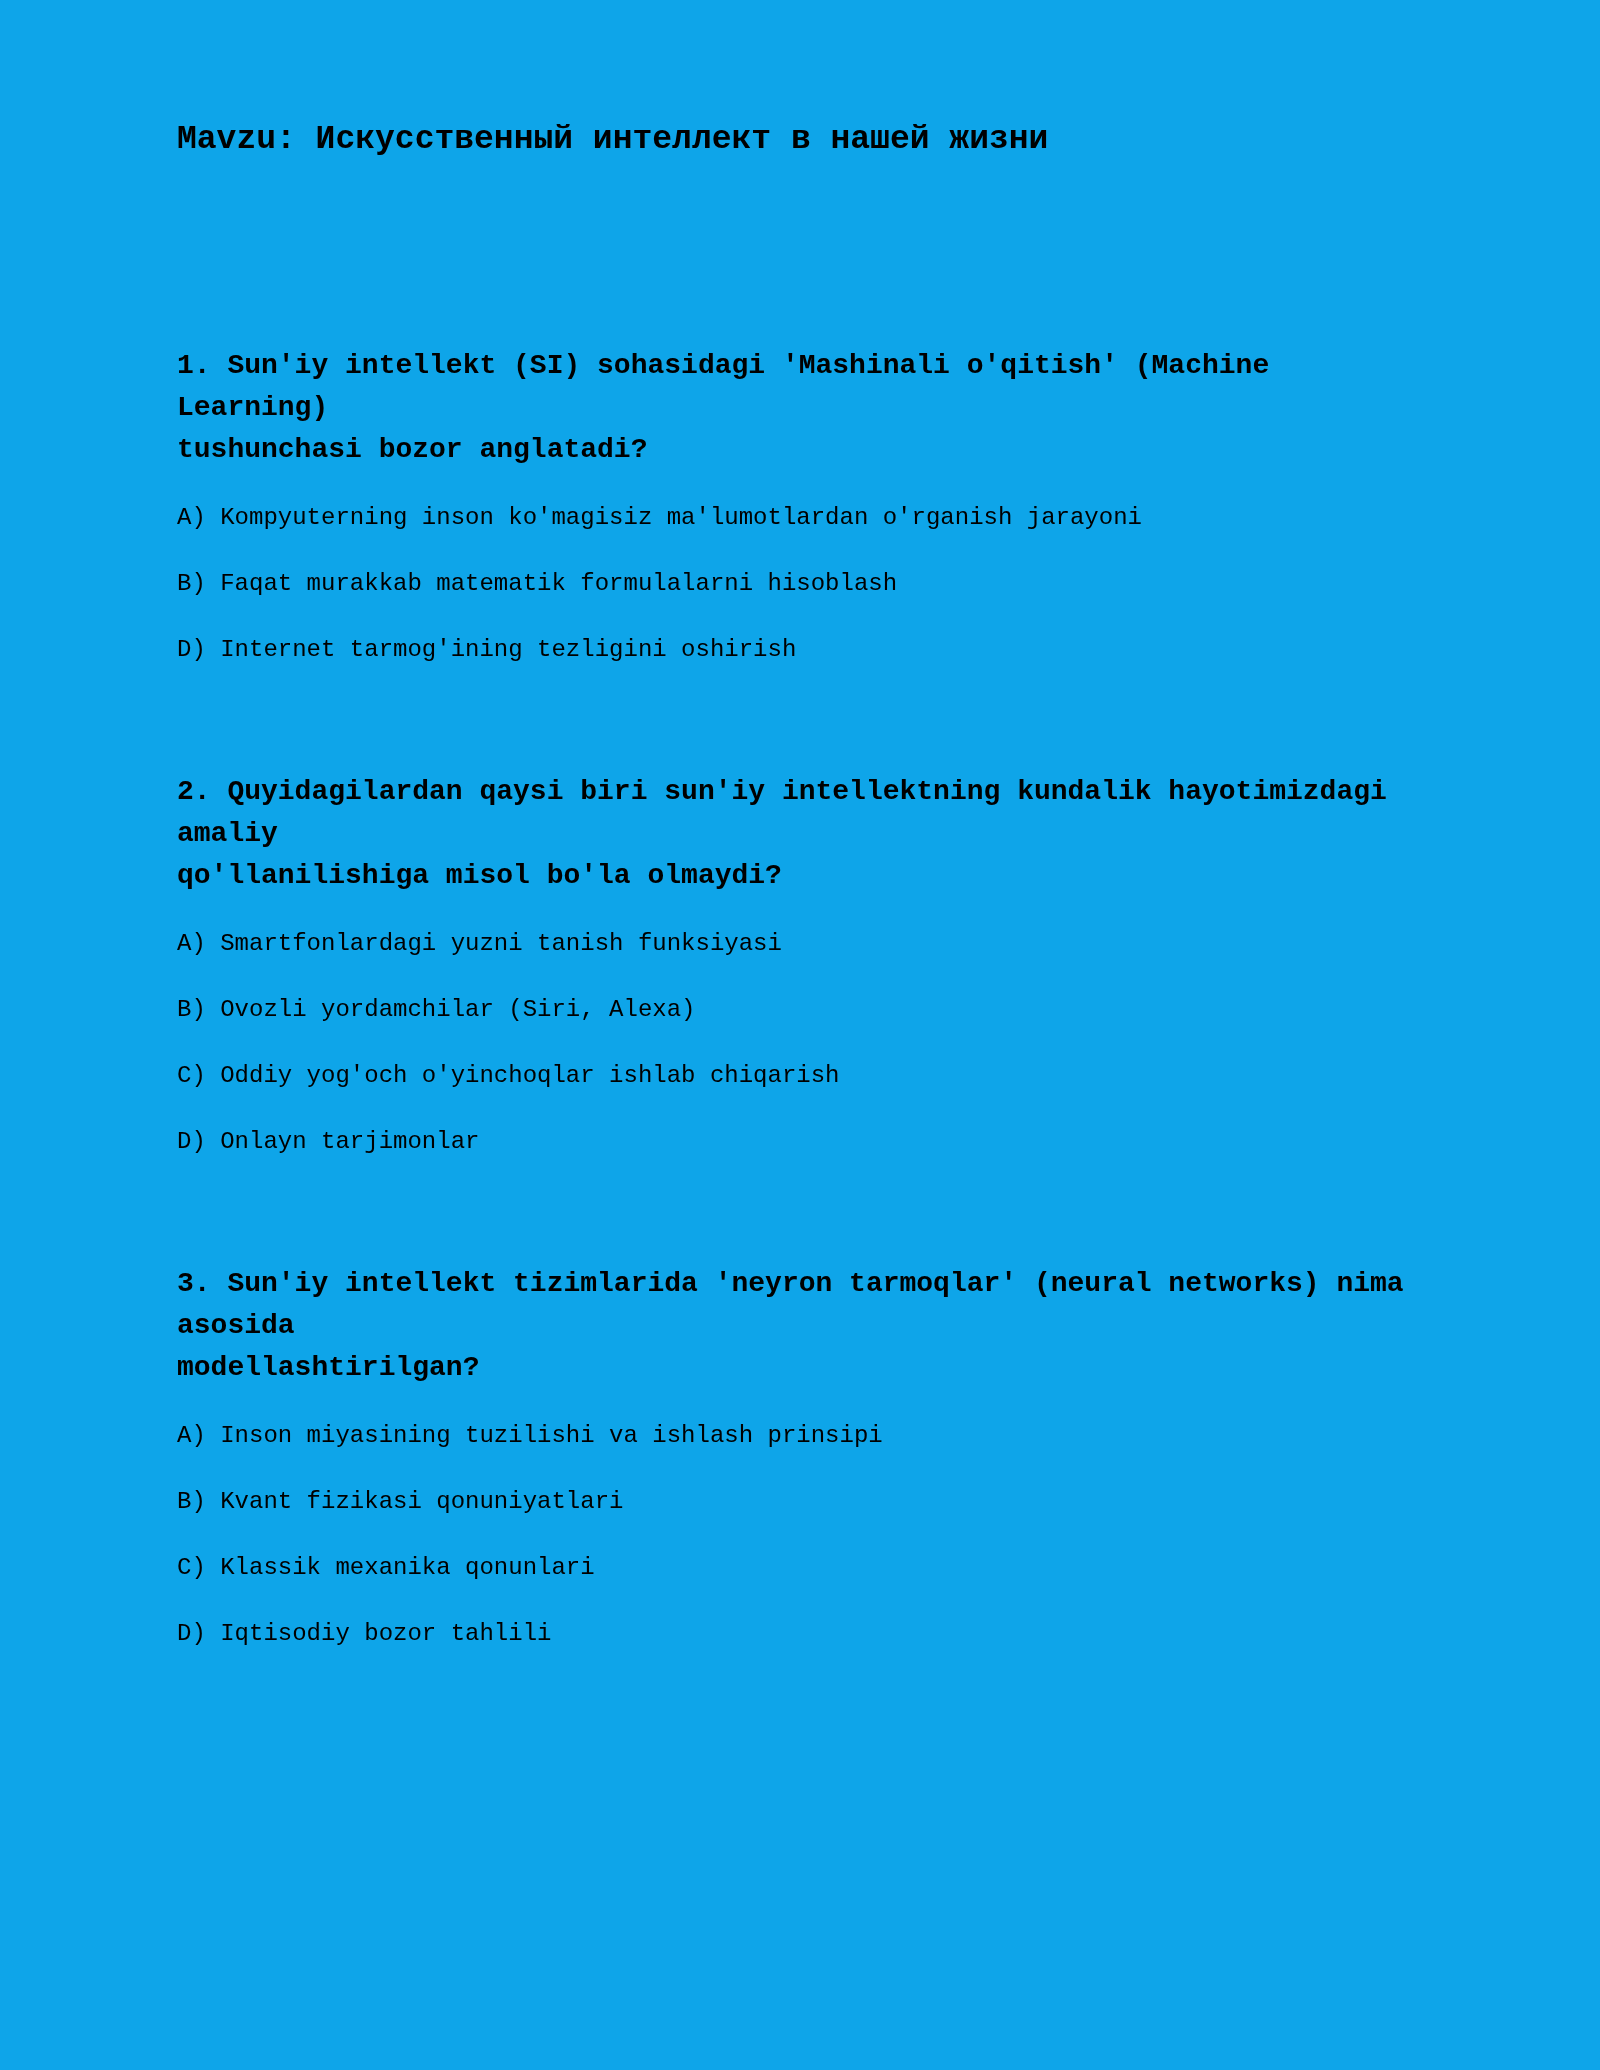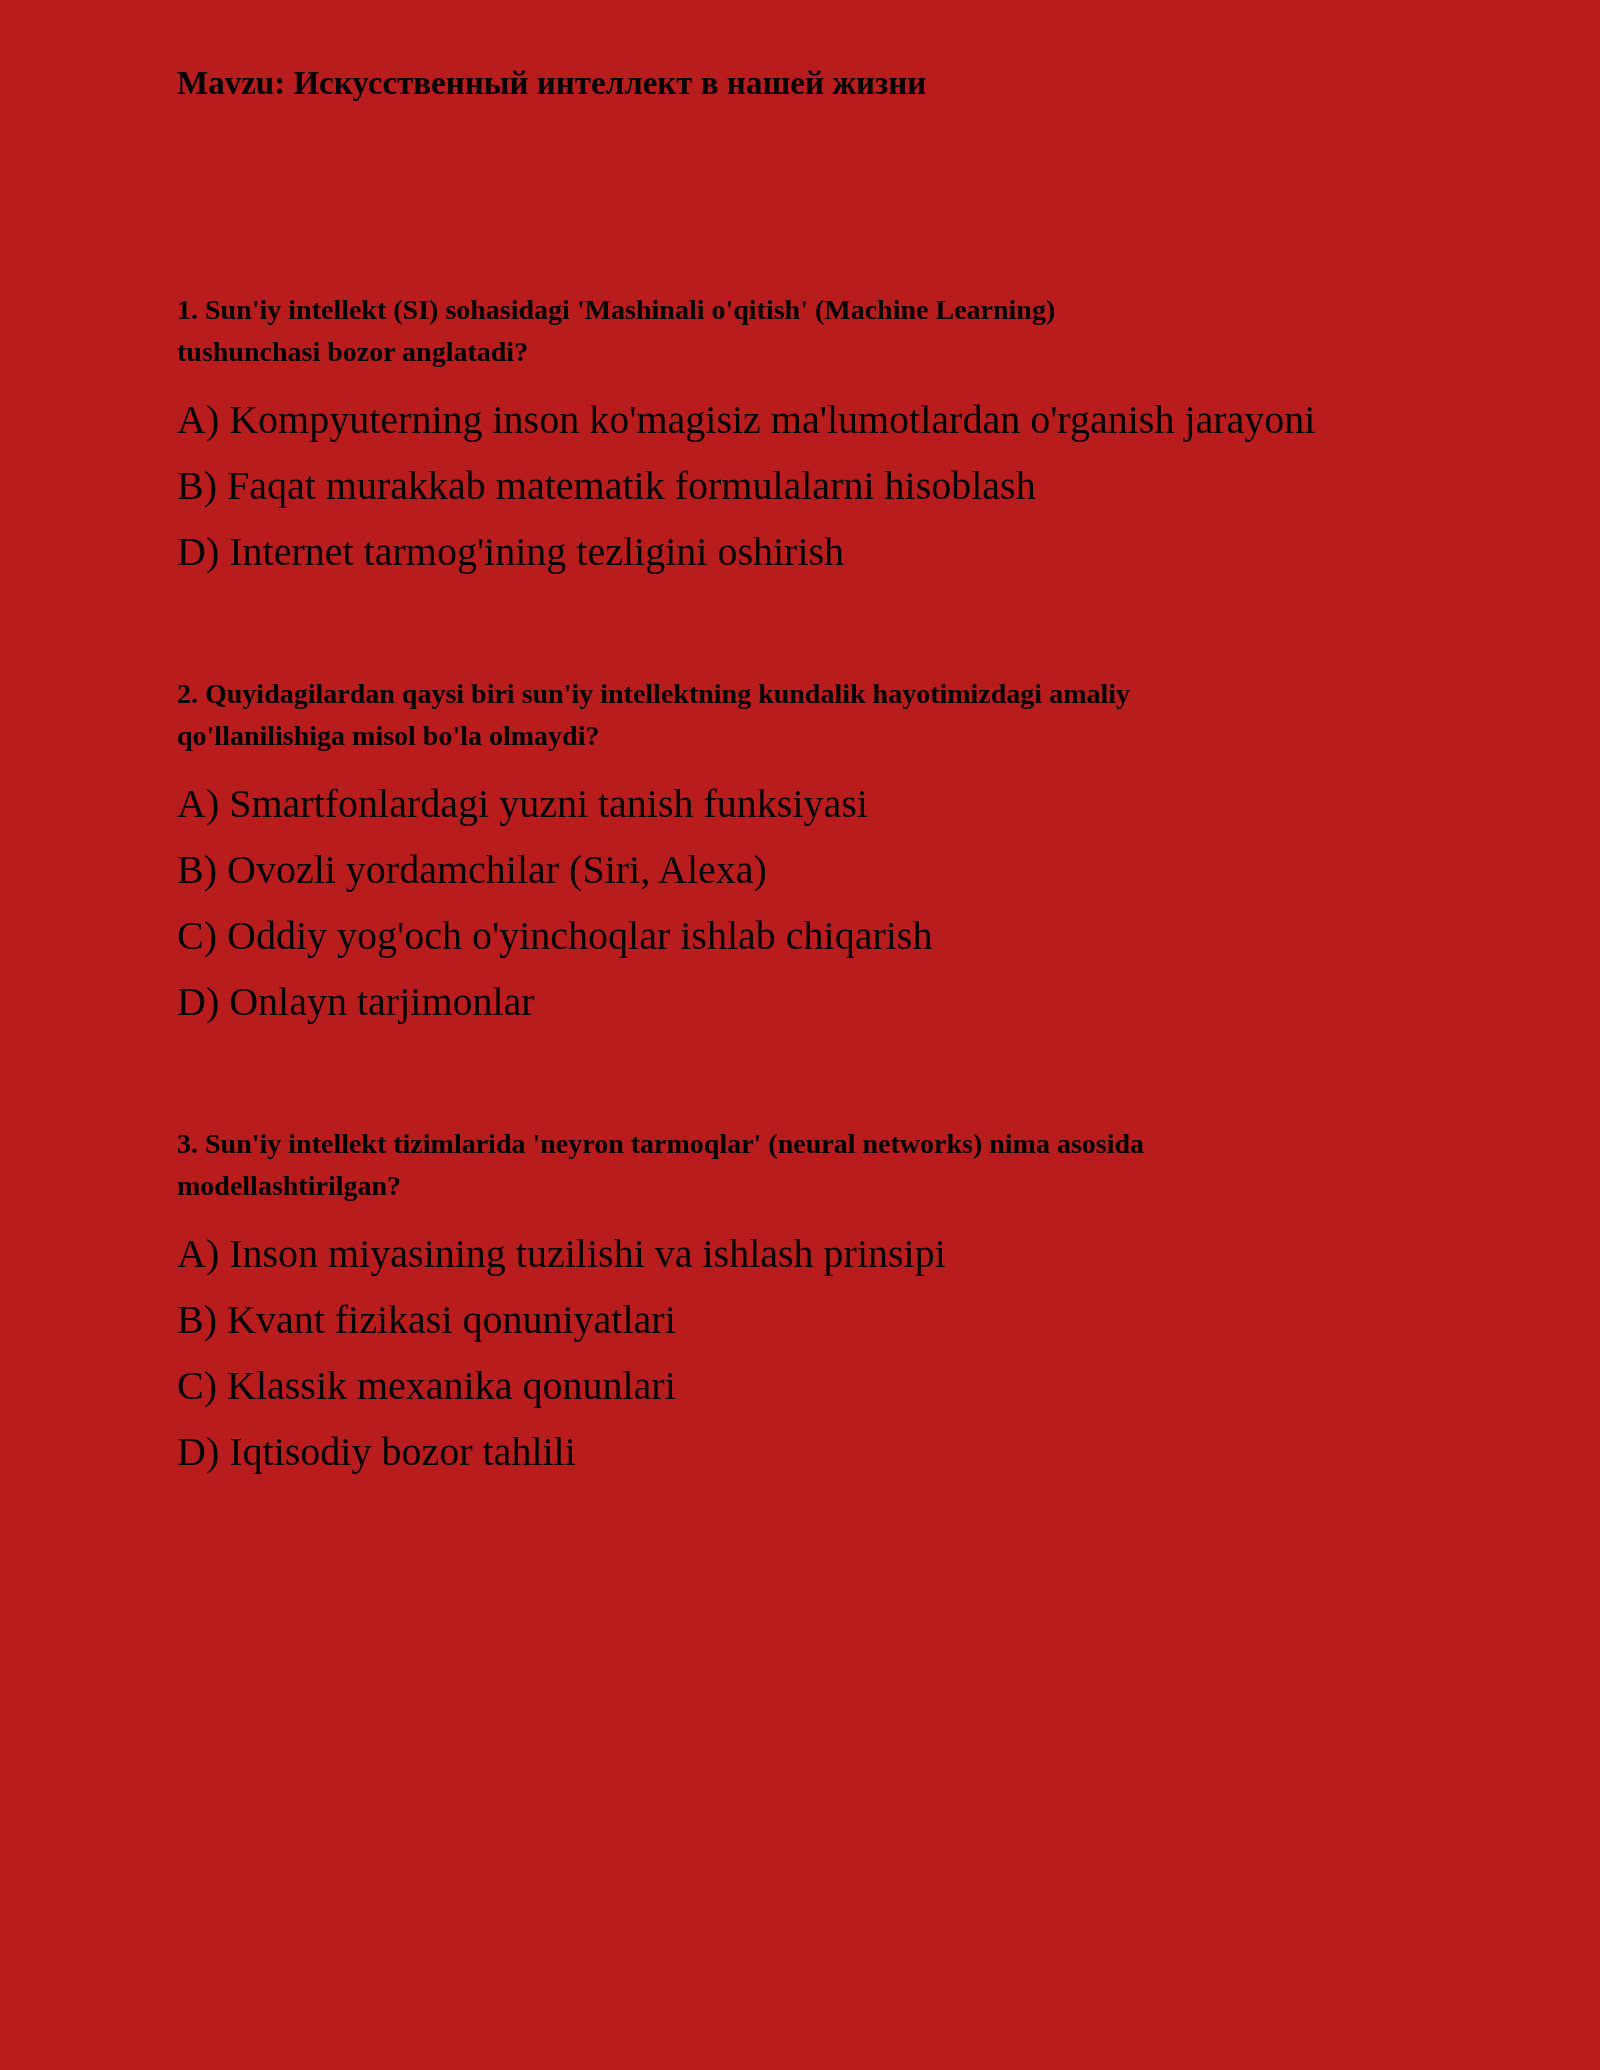--- a/index.html
+++ b/index.html
@@ -4,24 +4,24 @@
 <style>
   html, body {
     margin: 0;
     padding: 0;
     background: #ffffff;
   }
   .page {
     position: relative;
     width: 1600px;
     height: 2070px;
-    background: #b91c1c;
+    background: #0ea5e9;
     box-sizing: border-box;
-    padding: 62px 180px 0 177px;
-    font-family: Liberation Serif, serif;
+    padding: 118px 180px 0 177px;
+    font-family: Liberation Mono, monospace;
     color: #000000;
     overflow: hidden;
   }
   .header-line {
     font-size: 33px;
     font-weight: bold;
     line-height: 43px;
     margin: 0 0 14px 0;
   }
   .question {
@@ -33,21 +33,21 @@
   .question-text {
     margin: 0 0 26px 0;
   }
   .question-text .qline {
     display: block;
     font-size: 28px;
     font-weight: bold;
     line-height: 42px;
   }
   .option {
-    font-size: 40px;
+    font-size: 24px;
     font-weight: normal;
     line-height: 42px;
     margin: 0 0 24px 0;
   }
 </style>
 </head>
 <body>
 
 <div class="page">
 

